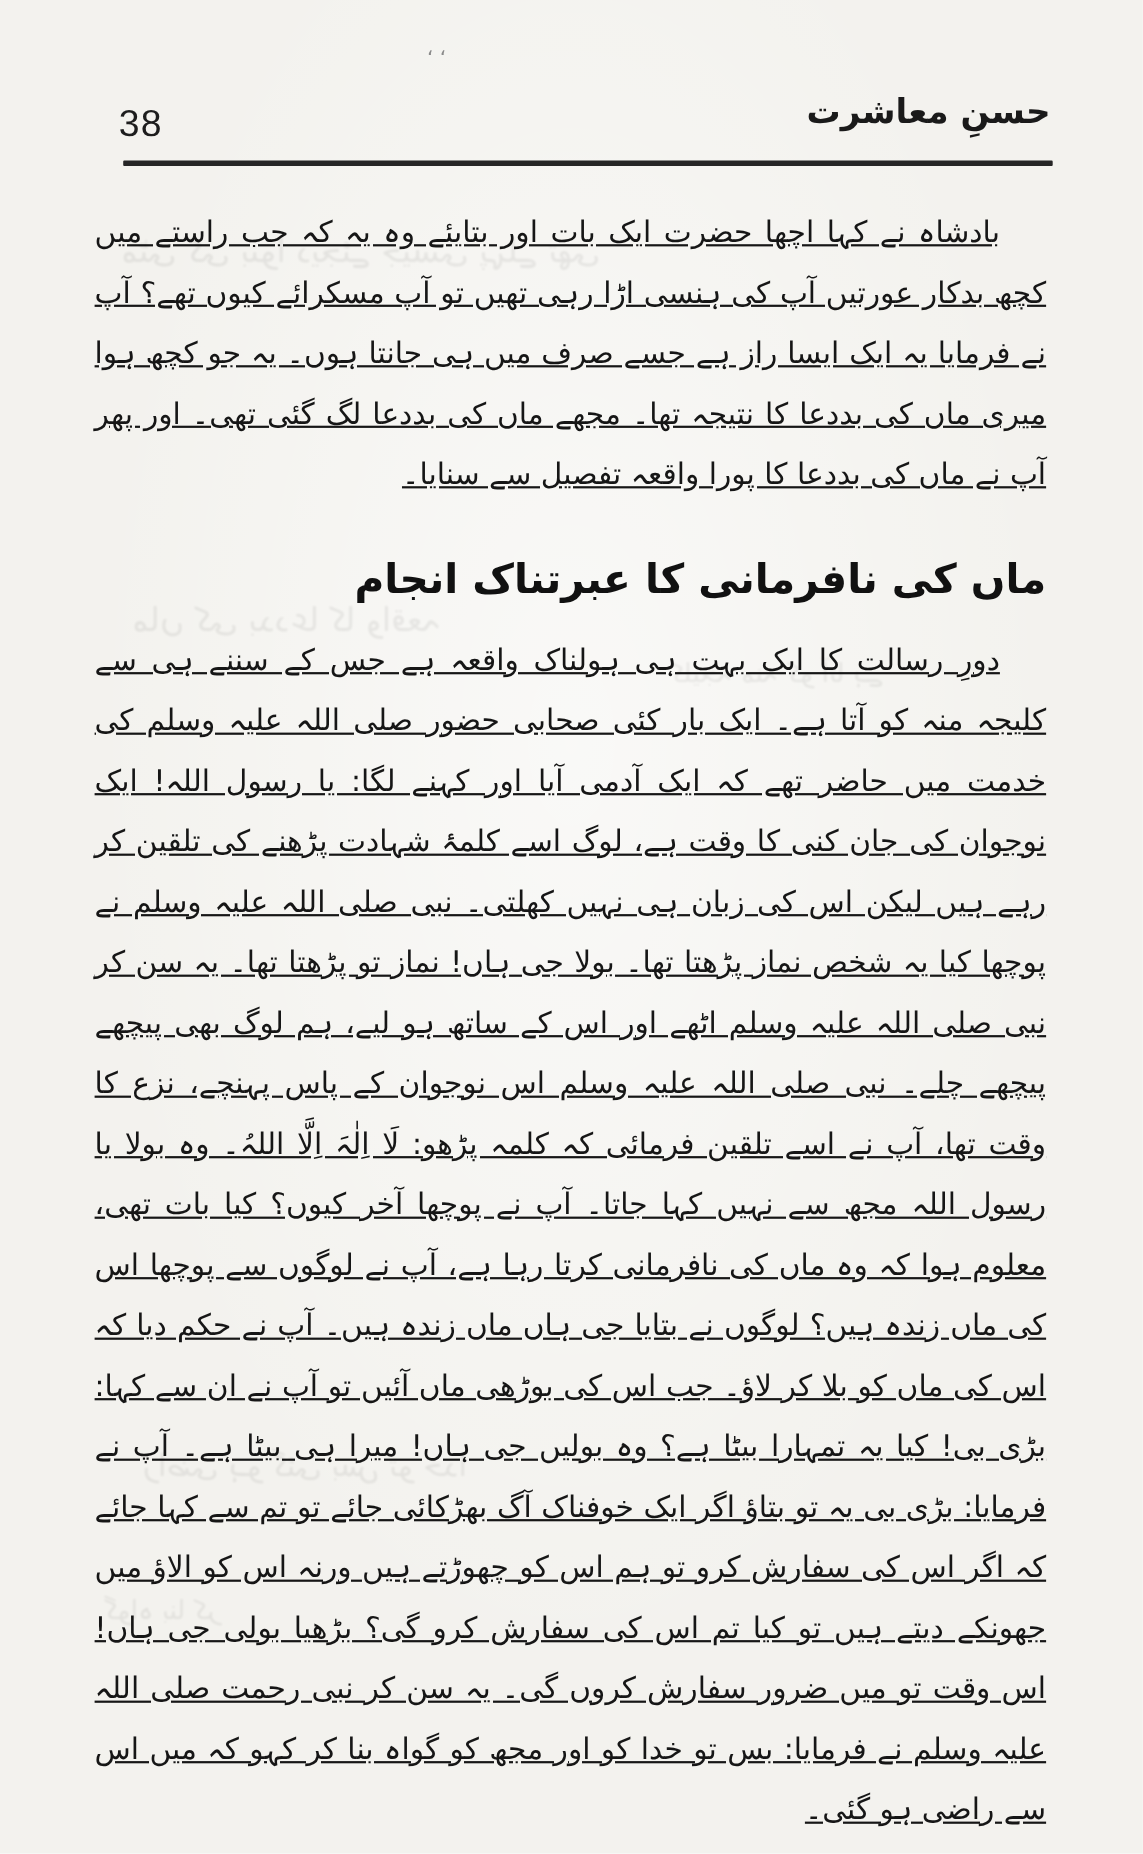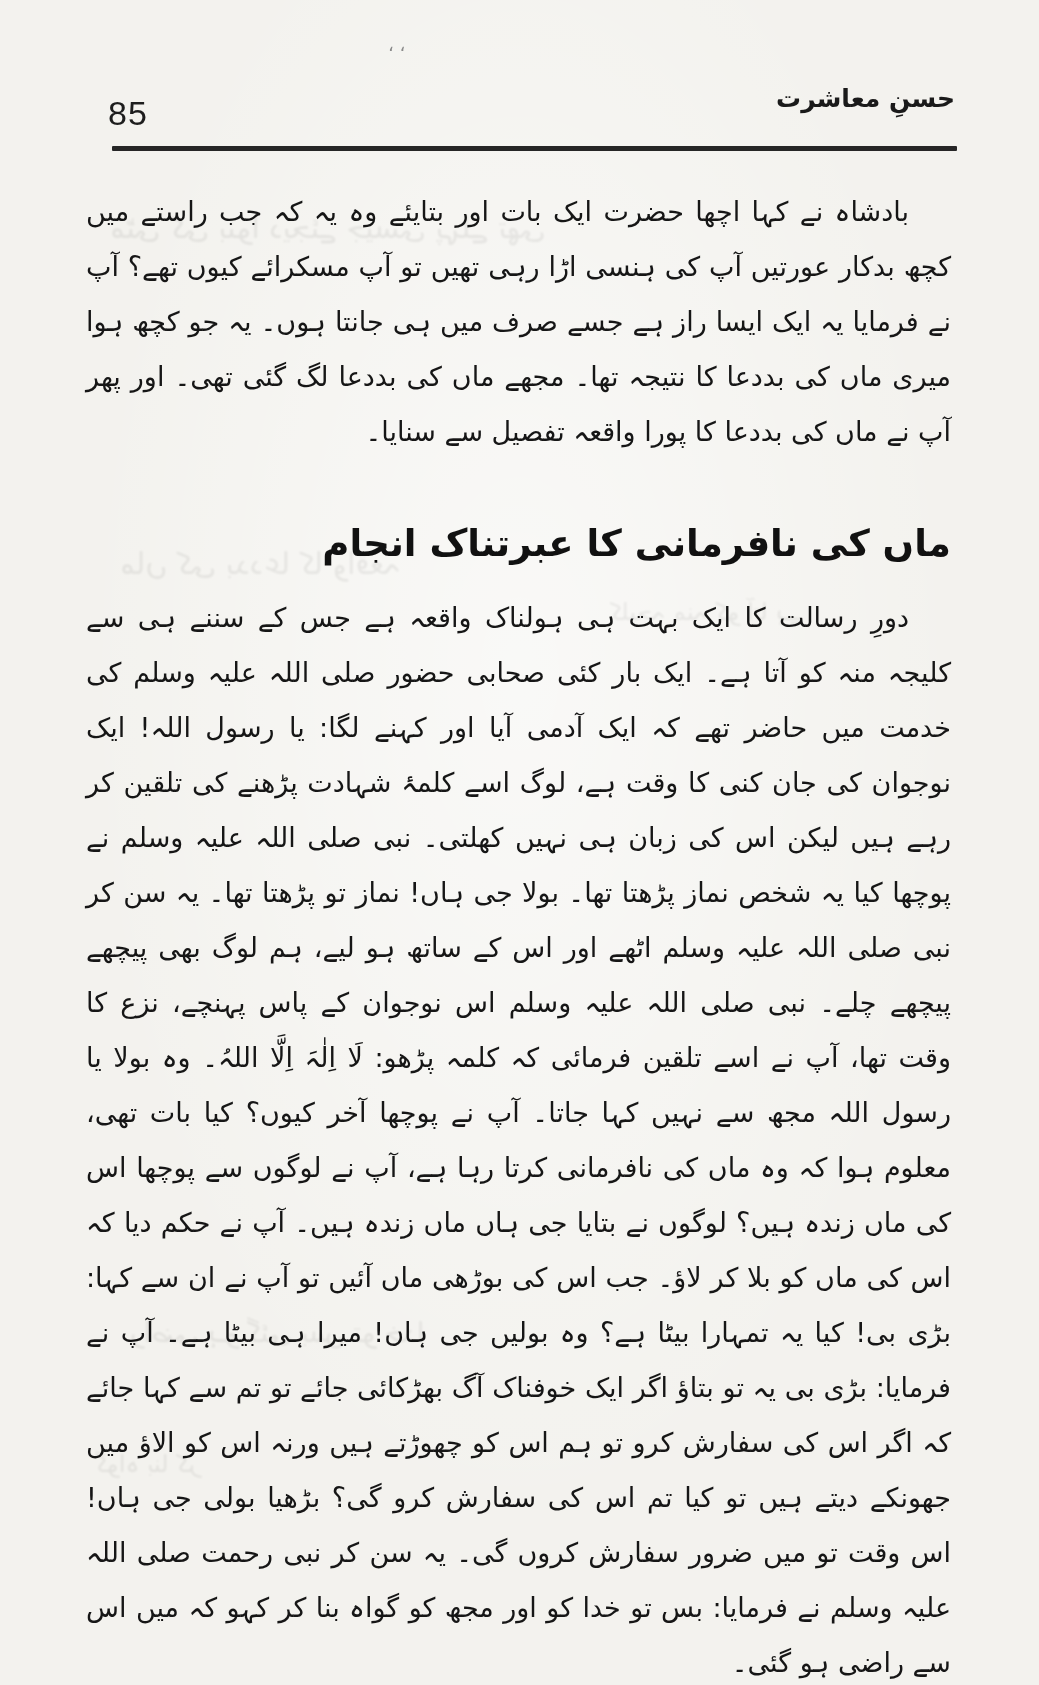--- a/index.html
+++ b/index.html
@@ -14,37 +14,37 @@
     color:#161616;
   }
   .page-number{
     position:absolute;left:108px;top:94px;
     font-family:"Liberation Sans", sans-serif;
     font-size:34px;font-weight:500;color:#1d1d1d;letter-spacing:1px;
   }
   .running-title{
     position:absolute;right:84px;top:84px;
     direction:rtl;
-    font-size:25px;font-weight:bold;color:#1a1a1a;
+    font-size:31px;font-weight:bold;color:#1a1a1a;
   }
   .header-rule{
     position:absolute;left:112px;right:82px;top:146px;
     height:5px;background:#262626;border-radius:1px;
   }
   .content{
     position:absolute;left:86px;right:88px;top:170px;
     direction:rtl;
     text-align:justify;
     font-size:27px;line-height:55px;
   }
   .body-para{margin:0;}
   .body-para.spaced{margin-top:14px;}
-  .body-para.indent{text-indent:42px;}
+  .body-para.indent{text-indent:42px;text-decoration:underline;}
   .section-heading{
-    margin:57px 0 18px 0;
+    margin:40px 0 18px 0;
     text-align:right;
     font-size:37px;line-height:1.5;
     font-weight:bold;color:#111;
   }
   .ghost{
     position:absolute;
     direction:rtl;
     color:#000;opacity:.065;
     filter:blur(1.2px);
     transform:scaleX(-1);
@@ -56,21 +56,21 @@
     font-size:18px;color:#8a8a8a;letter-spacing:4px;
   }
 </style>
 </head>
 <body>
 
 <div class="page">
 
   <div class="speck">، ،</div>
 
-  <div class="page-number">85</div>
+  <div class="page-number">38</div>
 
   <div class="running-title">حسنِ معاشرت</div>
 
   <div class="header-rule"></div>
 
   <div class="content" id="body-container">
       <p class="body-para indent spaced">بادشاہ نے کہا اچھا حضرت ایک بات اور بتایئے وہ یہ کہ جب راستے میں کچھ بدکار عورتیں آپ کی ہنسی اڑا رہی تھیں تو آپ مسکرائے کیوں تھے؟ آپ نے فرمایا یہ ایک ایسا راز ہے جسے صرف میں ہی جانتا ہوں۔ یہ جو کچھ ہوا میری ماں کی بددعا کا نتیجہ تھا۔ مجھے ماں کی بددعا لگ گئی تھی۔ اور پھر آپ نے ماں کی بددعا کا پورا واقعہ تفصیل سے سنایا۔</p>
       <h2 class="section-heading">ماں کی نافرمانی کا عبرتناک انجام</h2>
       <p class="body-para indent spaced">دورِ رسالت کا ایک بہت ہی ہولناک واقعہ ہے جس کے سننے ہی سے کلیجہ منہ کو آتا ہے۔ ایک بار کئی صحابی حضور صلی اللہ علیہ وسلم کی خدمت میں حاضر تھے کہ ایک آدمی آیا اور کہنے لگا: یا رسول اللہ! ایک نوجوان کی جان کنی کا وقت ہے، لوگ اسے کلمۂ شہادت پڑھنے کی تلقین کر رہے ہیں لیکن اس کی زبان ہی نہیں کھلتی۔ نبی صلی اللہ علیہ وسلم نے پوچھا کیا یہ شخص نماز پڑھتا تھا۔ بولا جی ہاں! نماز تو پڑھتا تھا۔ یہ سن کر نبی صلی اللہ علیہ وسلم اٹھے اور اس کے ساتھ ہو لیے، ہم لوگ بھی پیچھے پیچھے چلے۔ نبی صلی اللہ علیہ وسلم اس نوجوان کے پاس پہنچے، نزع کا وقت تھا، آپ نے اسے تلقین فرمائی کہ کلمہ پڑھو: لَا اِلٰہَ اِلَّا اللہُ۔ وہ بولا یا رسول اللہ مجھ سے نہیں کہا جاتا۔ آپ نے پوچھا آخر کیوں؟ کیا بات تھی، معلوم ہوا کہ وہ ماں کی نافرمانی کرتا رہا ہے، آپ نے لوگوں سے پوچھا اس کی ماں زندہ ہیں؟ لوگوں نے بتایا جی ہاں ماں زندہ ہیں۔ آپ نے حکم دیا کہ اس کی ماں کو بلا کر لاؤ۔ جب اس کی بوڑھی ماں آئیں تو آپ نے ان سے کہا: بڑی بی! کیا یہ تمہارا بیٹا ہے؟ وہ بولیں جی ہاں! میرا ہی بیٹا ہے۔ آپ نے فرمایا: بڑی بی یہ تو بتاؤ اگر ایک خوفناک آگ بھڑکائی جائے تو تم سے کہا جائے کہ اگر اس کی سفارش کرو تو ہم اس کو چھوڑتے ہیں ورنہ اس کو الاؤ میں جھونکے دیتے ہیں تو کیا تم اس کی سفارش کرو گی؟ بڑھیا بولی جی ہاں! اس وقت تو میں ضرور سفارش کروں گی۔ یہ سن کر نبی رحمت صلی اللہ علیہ وسلم نے فرمایا: بس تو خدا کو اور مجھ کو گواہ بنا کر کہو کہ میں اس سے راضی ہو گئی۔</p>
     </div>

